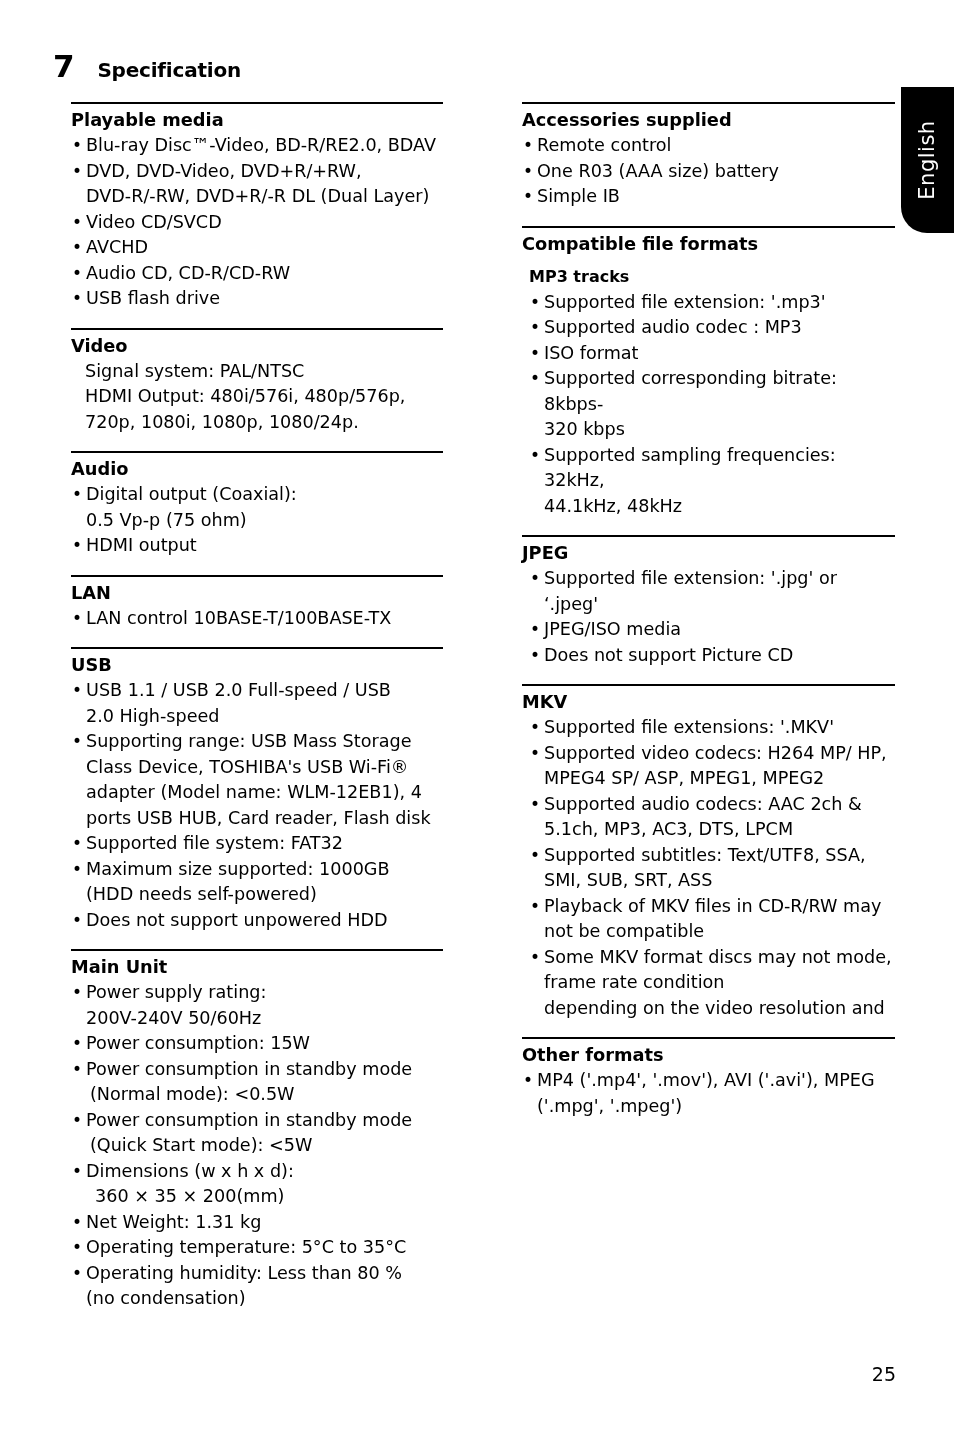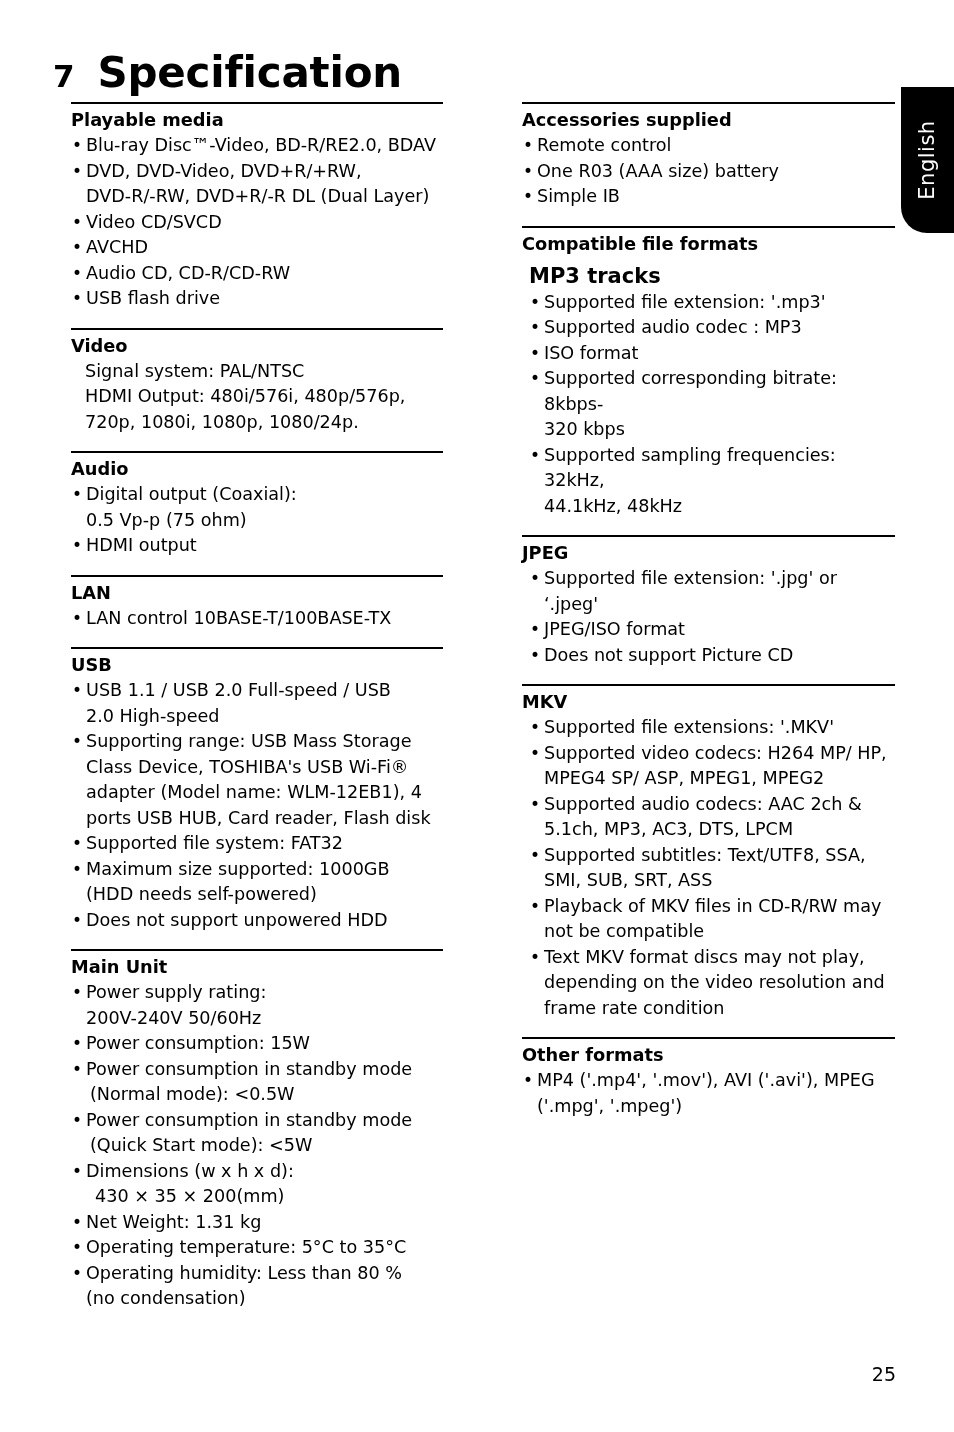--- a/index.html
+++ b/index.html
@@ -57,21 +57,21 @@
     display: flex;
     align-items: baseline;
     font-weight: bold;
     font-size: 31px;
     letter-spacing: -0.2px;
   }
   .chapter-num {
     margin-right: 23px;
   }
   .chapter-title {
-    font-size: 42px;
+    font-size: 20px;
   }
 
   
   .col {
     position: absolute;
     top: 102px;
     font-size: 17.6px;
     line-height: 25.5px;
   }
   .col-left {
@@ -95,21 +95,21 @@
     margin-top: 0;
   }
   .sec-head {
     font-weight: bold;
     font-size: 17.8px;
     line-height: 25px;
     margin: 0 0 1px 0;
   }
   .sub-head {
     font-weight: bold;
-    font-size: 21px;
+    font-size: 16px;
     line-height: 25px;
     margin: 8px 0 1px 7px;
   }
   .plain {
     margin: 0;
     line-height: 25.5px;
   }
   .indent {
     margin: 0 0 0 14px;
     line-height: 25.5px;
@@ -216,21 +216,21 @@
     </div>
 
     <div class="section">
       <div class="rule"></div>
       <div class="sec-head">Main Unit</div>
       <ul class="bullets">
         <li><span>Power supply rating:</span><span class="cont">200V-240V 50/60Hz</span></li>
         <li><span>Power consumption: 15W</span></li>
         <li><span>Power consumption in standby mode</span><span class="cont indent-sub" style="margin-left:4px">(Normal mode): &lt;0.5W</span></li>
         <li><span>Power consumption in standby mode</span><span class="cont" style="margin-left:4px">(Quick Start mode): &lt;5W</span></li>
-        <li><span>Dimensions (w x h x d):</span><span class="cont" style="margin-left:9px">430 × 35 × 200(mm)</span></li>
+        <li><span>Dimensions (w x h x d):</span><span class="cont" style="margin-left:9px">360 × 35 × 200(mm)</span></li>
         <li><span>Net Weight: 1.31 kg</span></li>
         <li><span>Operating temperature: 5°C to 35°C</span></li>
         <li><span>Operating humidity: Less than 80 %</span><span class="cont">(no condensation)</span></li>
       </ul>
     </div>
 
   </div>
 
   <div class="col col-right">
 
@@ -255,35 +255,35 @@
         <li><span>Supported corresponding bitrate: 8kbps-</span><span class="cont">320 kbps</span></li>
         <li><span>Supported sampling frequencies: 32kHz,</span><span class="cont">44.1kHz, 48kHz</span></li>
       </ul>
     </div>
 
     <div class="section">
       <div class="rule"></div>
       <div class="sec-head">JPEG</div>
       <ul class="bullets inset">
         <li><span>Supported file extension: '.jpg' or ‘.jpeg'</span></li>
-        <li><span>JPEG/ISO format</span></li>
+        <li><span>JPEG/ISO media</span></li>
         <li><span>Does not support Picture CD</span></li>
       </ul>
     </div>
 
     <div class="section">
       <div class="rule"></div>
       <div class="sec-head">MKV</div>
       <ul class="bullets inset">
         <li><span>Supported file extensions: '.MKV'</span></li>
         <li><span>Supported video codecs: H264 MP/ HP,</span><span class="cont">MPEG4 SP/ ASP, MPEG1, MPEG2</span></li>
         <li><span>Supported audio codecs: AAC 2ch &amp;</span><span class="cont">5.1ch, MP3, AC3, DTS, LPCM</span></li>
         <li><span>Supported subtitles: Text/UTF8, SSA,</span><span class="cont">SMI, SUB, SRT, ASS</span></li>
         <li><span>Playback of MKV files in CD-R/RW may</span><span class="cont">not be compatible</span></li>
-        <li><span>Text MKV format discs may not play,</span><span class="cont">depending on the video resolution and</span><span class="cont">frame rate condition</span></li>
+        <li><span>Some MKV format discs may not mode,</span><span class="cont">frame rate condition</span><span class="cont">depending on the video resolution and</span></li>
       </ul>
     </div>
 
     <div class="section">
       <div class="rule"></div>
       <div class="sec-head">Other formats</div>
       <ul class="bullets">
         <li><span>MP4 ('.mp4', '.mov'), AVI ('.avi'), MPEG</span><span class="cont">('.mpg', '.mpeg')</span></li>
       </ul>
     </div>

